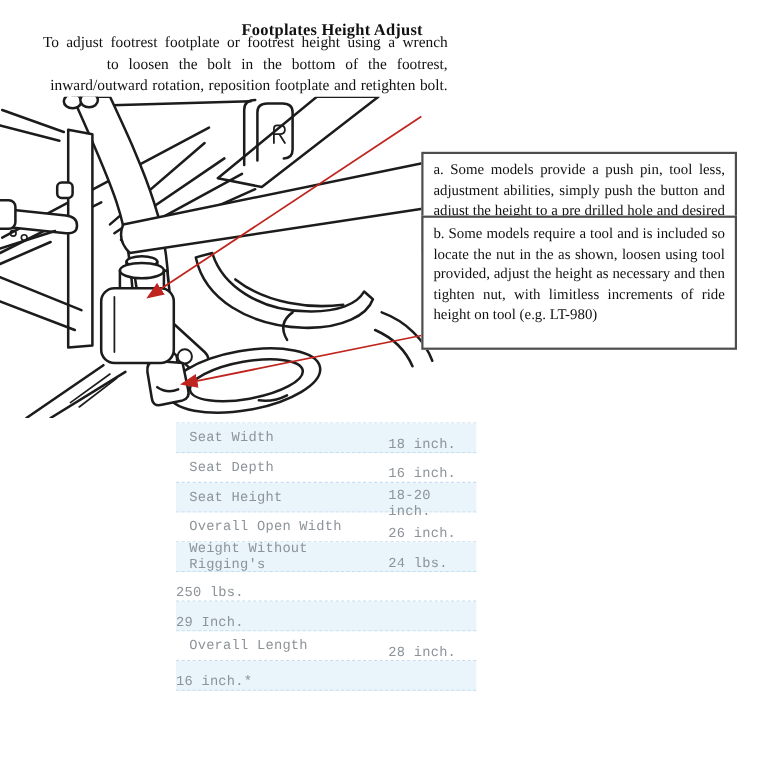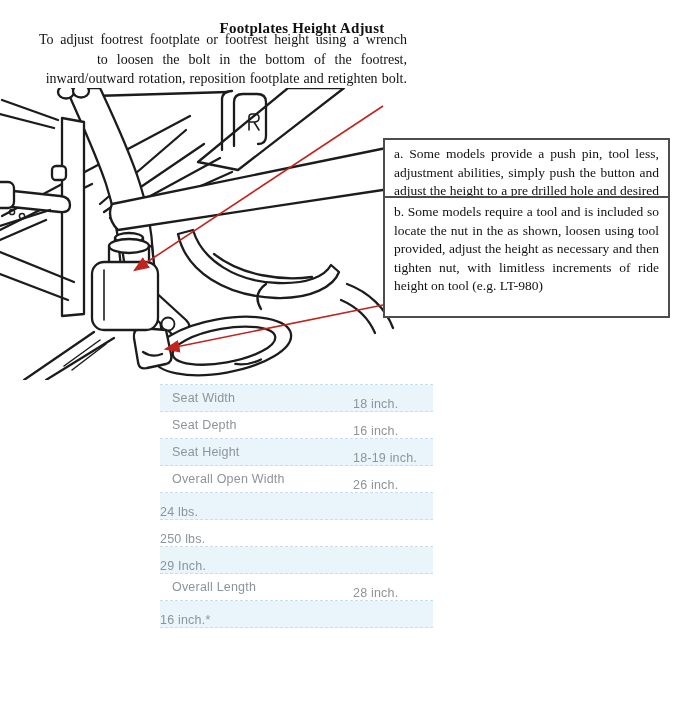--- a/index.html
+++ b/index.html
@@ -18,21 +18,21 @@
   .figure-svg{position:absolute;left:0;top:88px;}
   .callout{
     position:absolute;left:383px;width:287px;box-sizing:border-box;
     border:2px solid #4d4d4d;background:#fff;padding:5px 9px 7px 9px;
     font-size:13.5px;line-height:18.6px;text-align:justify;
   }
   .callout-a{top:94px;min-height:92px;margin-top:44px;}
   .callout-b{top:196px;min-height:122px;}
   .spec-table{
     position:absolute;left:160px;top:384px;width:273px;
-    font-family:Liberation Sans, sans-serif;font-size:12.5px;
+    font-family:Liberation Mono, monospace;font-size:12.5px;
     border-top:1px dashed var(--divider,#c5def0);
   }
   .spec-row{
     display:flex;align-items:center;height:26px;
     border-bottom:1px dashed var(--divider,#c5def0);
     color:var(--spec-text,#8d9499);letter-spacing:.2px;
   }
   .spec-row.odd{background:var(--row-alt,#e9f4fb);}
   .spec-row.even{background:var(--row-bg,#ffffff);}
   .spec-label{width:193px;box-sizing:border-box;padding-left:12px;}
@@ -166,27 +166,28 @@
     <div class="spec-row odd">
       <div class="spec-label">Seat Width</div>
       <div class="spec-value">18 inch.</div>
     </div>
     <div class="spec-row even">
       <div class="spec-label">Seat Depth</div>
       <div class="spec-value">16 inch.</div>
     </div>
     <div class="spec-row odd">
       <div class="spec-label">Seat Height</div>
-      <div class="spec-value">18-19 inch.</div>
+      <div class="spec-value">18-20 inch.</div>
     </div>
     <div class="spec-row even">
       <div class="spec-label">Overall Open Width</div>
       <div class="spec-value">26 inch.</div>
     </div>
     <div class="spec-row odd">
+      <div class="spec-label">Weight Without Rigging's</div>
       <div class="spec-value">24 lbs.</div>
     </div>
     <div class="spec-row even">
       <div class="spec-value">250 lbs.</div>
     </div>
     <div class="spec-row odd">
       <div class="spec-value">29 Inch.</div>
     </div>
     <div class="spec-row even">
       <div class="spec-label">Overall Length</div>

